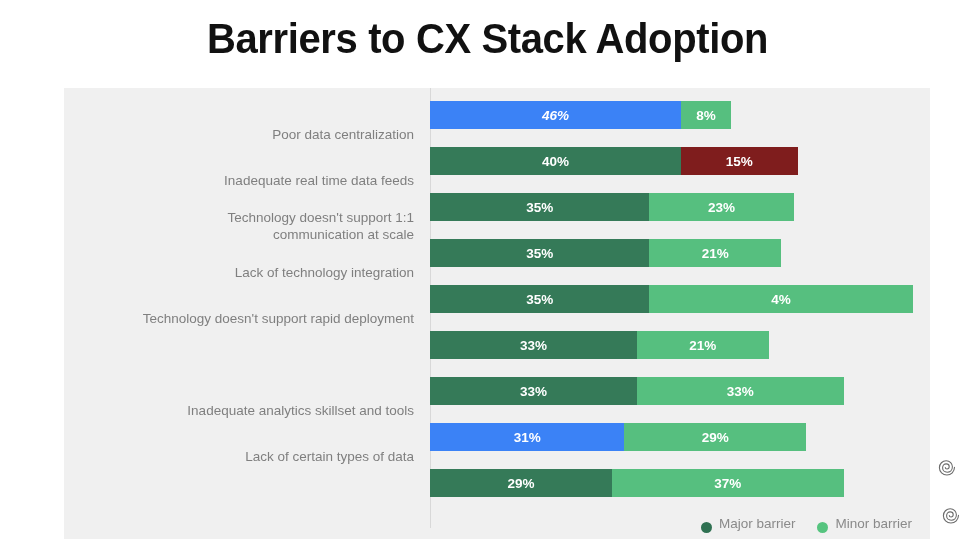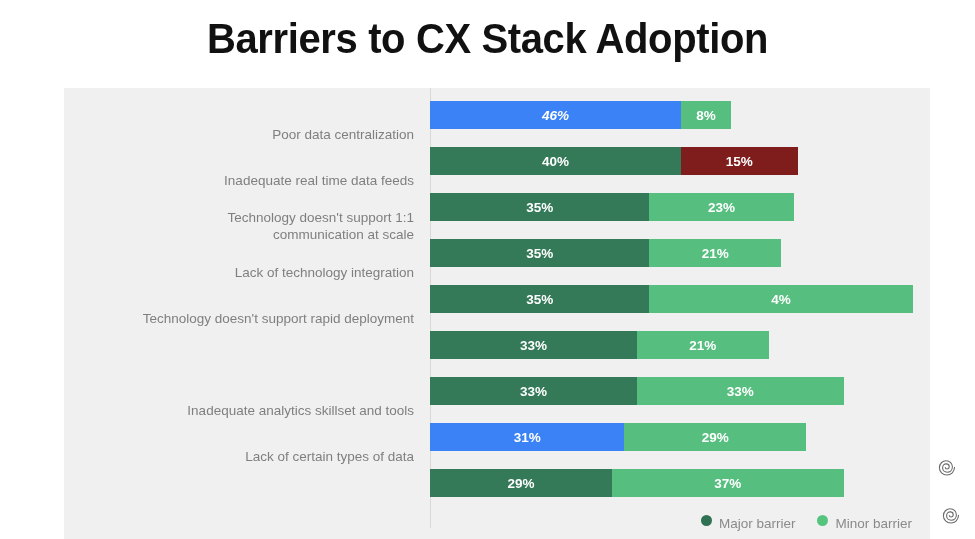--- a/index.html
+++ b/index.html
@@ -106,21 +106,21 @@
   #legend {
     position: absolute;
     right: 18px;
     bottom: 6px;
     display: flex;
     align-items: center;
     gap: 22px;
   }
   .legend-item {
     display: flex;
-    align-items: flex-start;
+    align-items: flex-end;
     gap: 7px;
     color: #8a8a8a;
     font-size: 13.5px;
     line-height: 18px;
     white-space: nowrap;
   }
   .legend-dot {
     width: 11px;
     height: 11px;
     border-radius: 50%;

